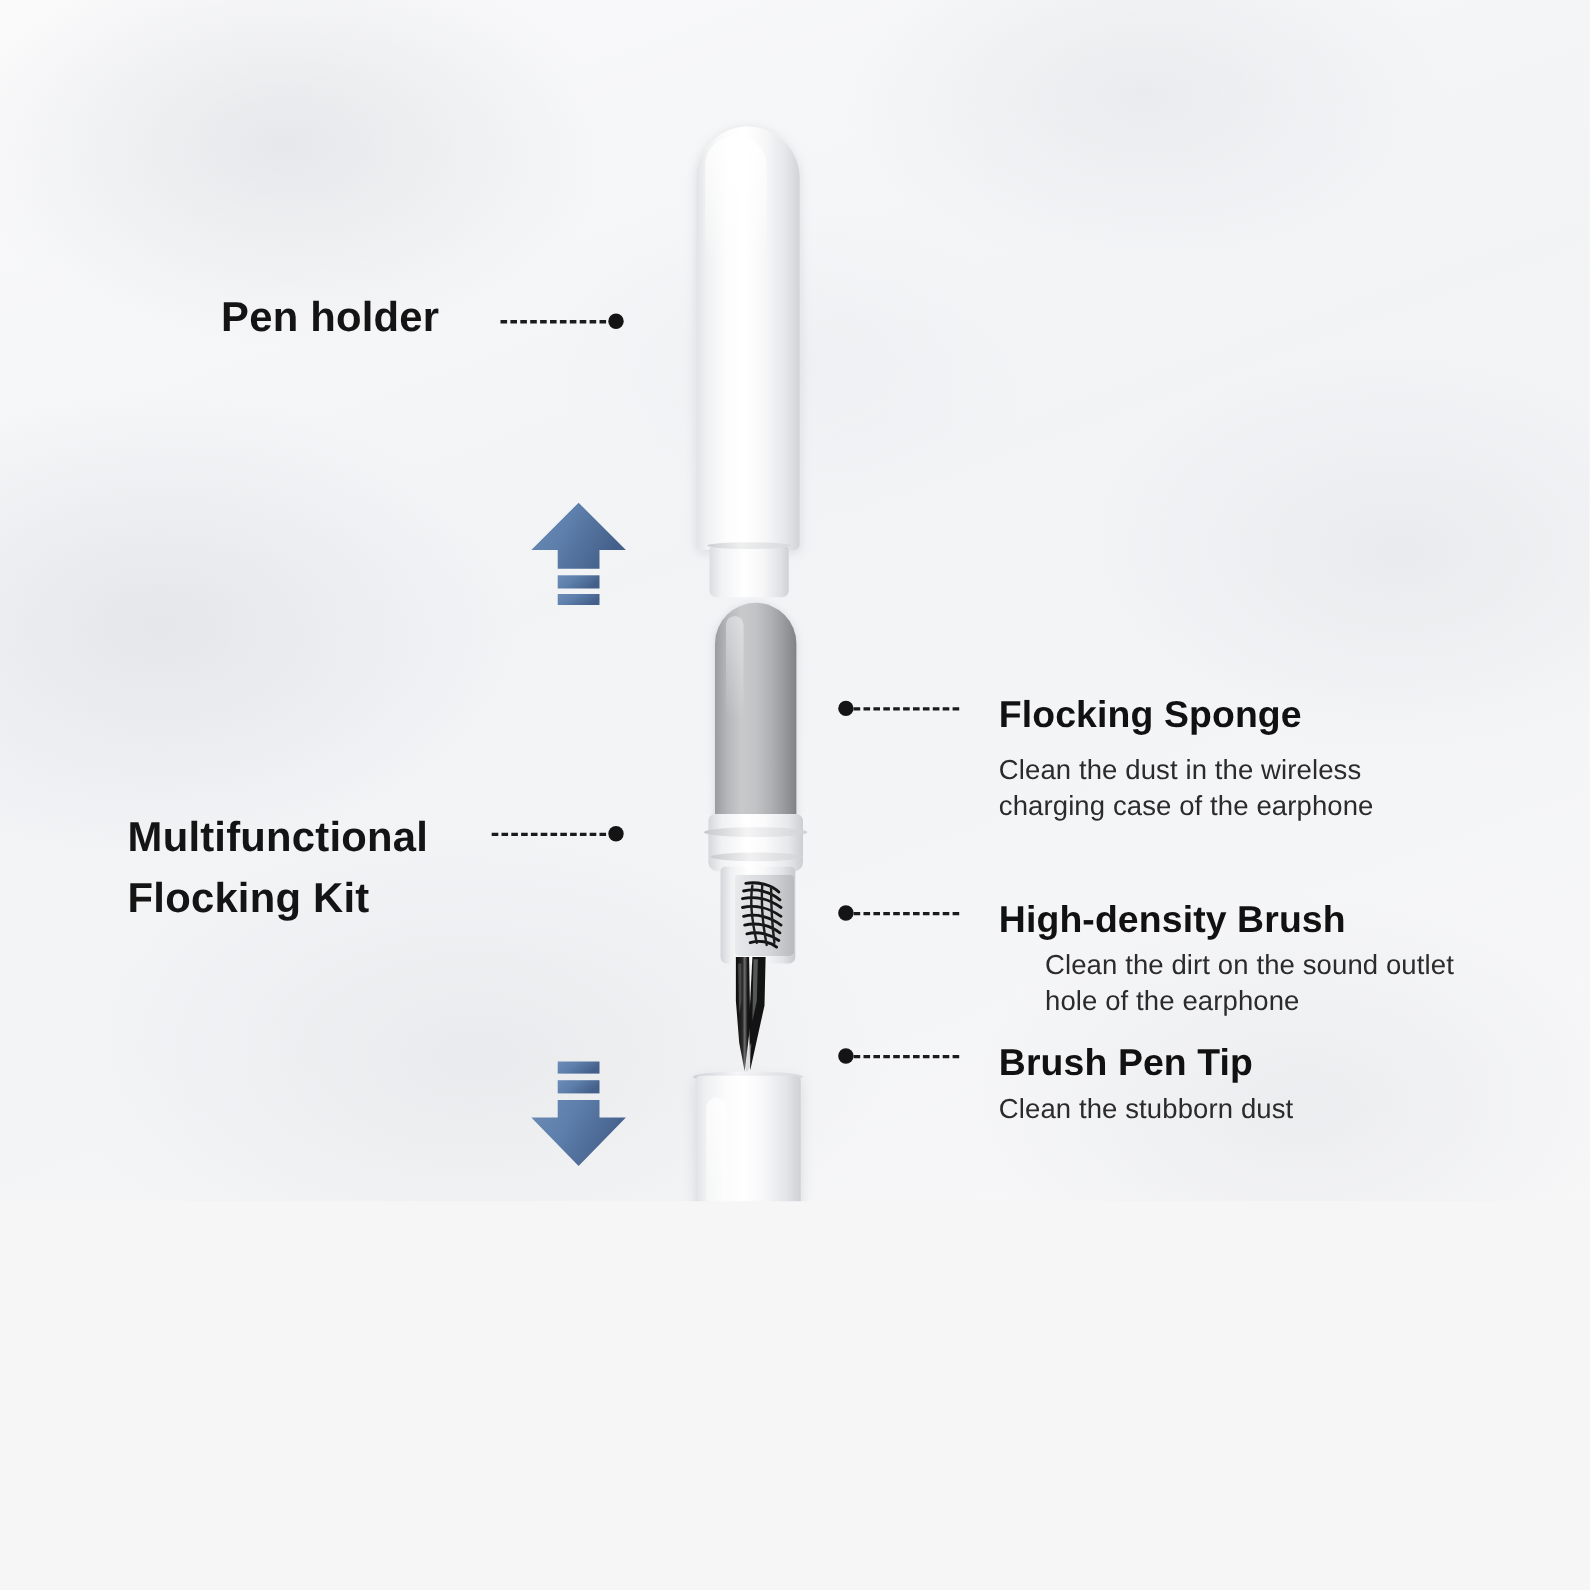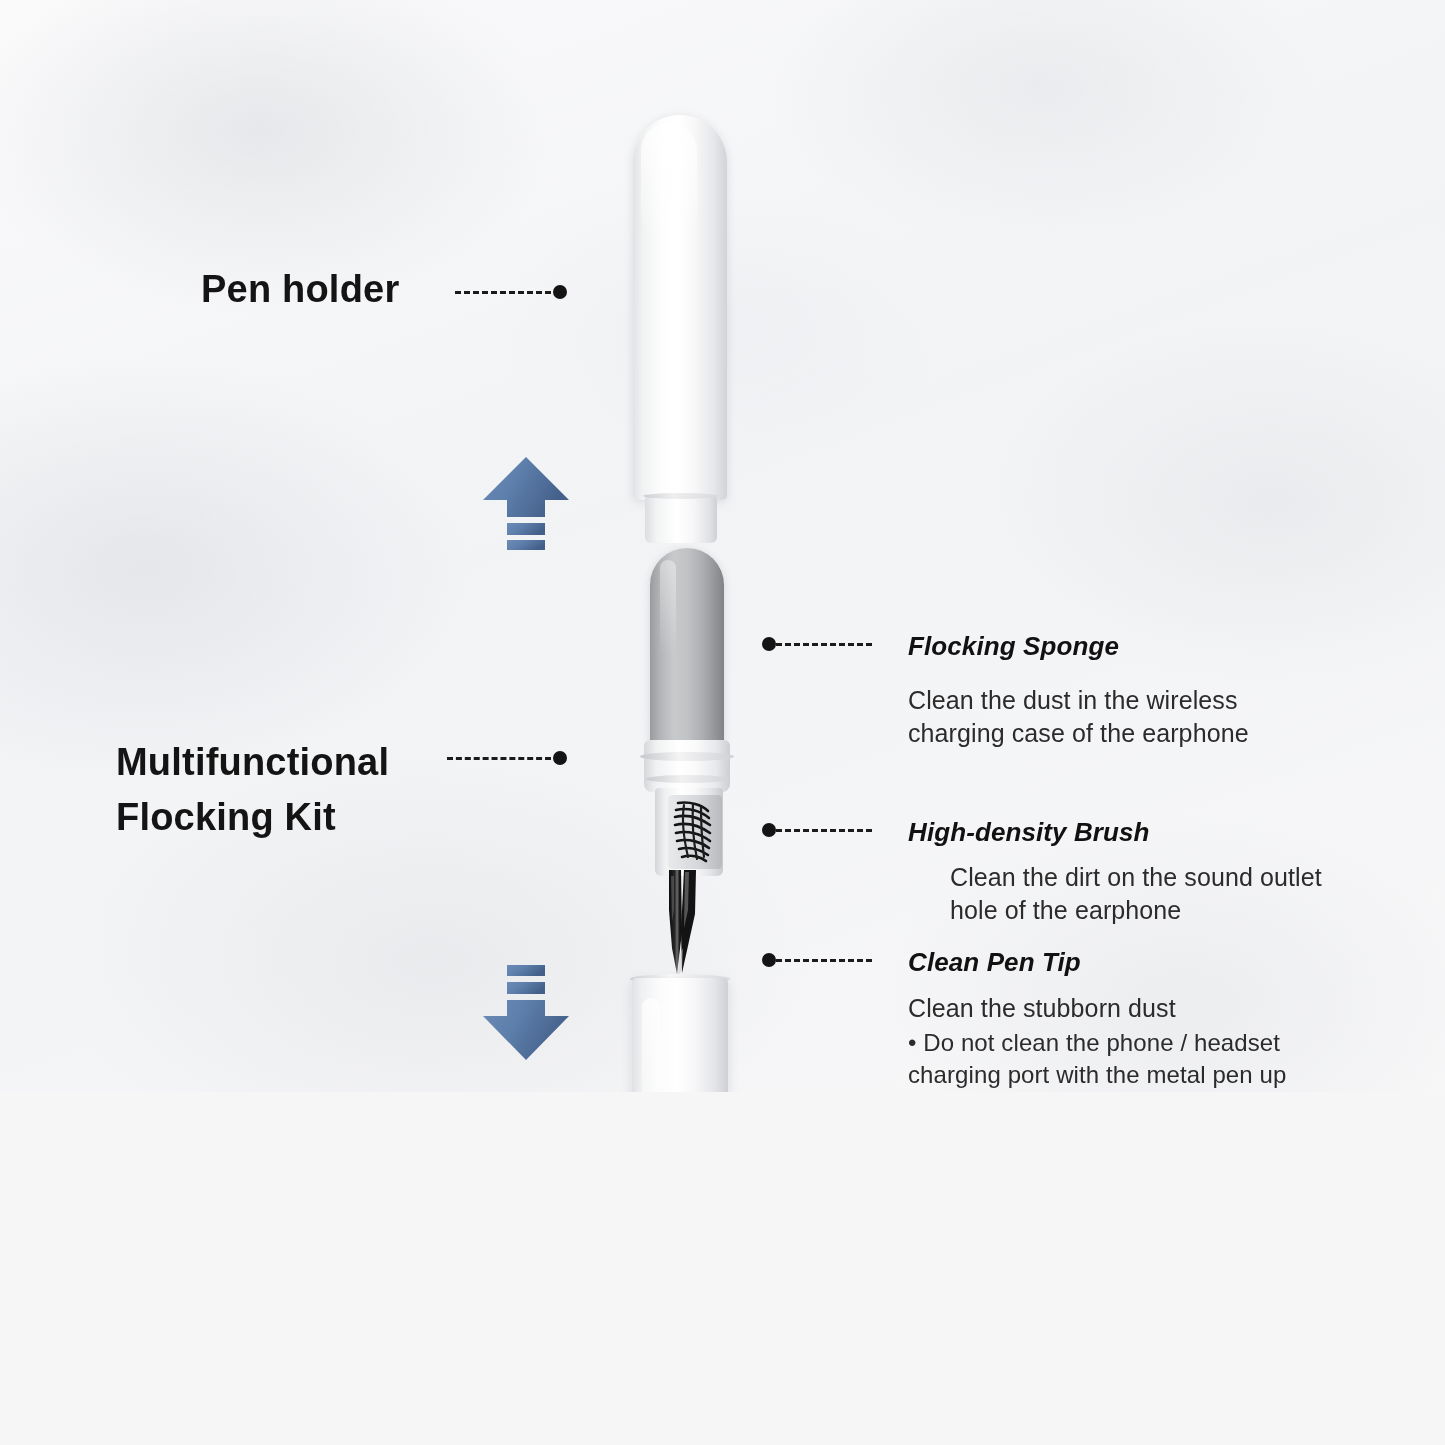--- a/index.html
+++ b/index.html
@@ -30,24 +30,23 @@
     color:#141414;
     font-weight:700;
     letter-spacing:.2px;
     white-space:pre-line;
     text-align:left;
   }
   .ttl-right{
     position:absolute;
     color:#111;
     font-weight:700;
-    font-size:26px;
+    font-size:34px;
     letter-spacing:.1px;
     white-space:nowrap;
-    font-style:italic;
   }
   .desc-right{
     position:absolute;
     color:#2b2b2b;
     font-weight:400;
     font-size:25px;
     line-height:1.33;
     white-space:pre-line;
     letter-spacing:.1px;
   }
@@ -311,18 +310,16 @@
       <span class="dash"></span>
   </div>
   <div class="ttl-right" id="title-high-density-brush" style="left:908px;top:817px;">High-density Brush</div>
   <div class="desc-right" id="desc-high-density-brush" style="left:908px;top:861px;margin-left:42px;">Clean the dirt on the sound outlet
 hole of the earphone</div>
 
   <div class="leader to-right" style="left:762px;top:953px;width:110px;">
     <span class="dot"></span>
       <span class="dash"></span>
   </div>
-  <div class="ttl-right" id="title-metal-pen-tip" style="left:908px;top:947px;">Clean Pen Tip</div>
+  <div class="ttl-right" id="title-metal-pen-tip" style="left:908px;top:947px;">Brush Pen Tip</div>
   <div class="desc-right" id="desc-metal-pen-tip" style="left:908px;top:992px;">Clean the stubborn dust</div>
-  <div class="note-right" id="note-metal-pen-tip" style="left:908px;top:1027px;">• Do not clean the phone / headset
-   charging port with the metal pen up</div>
 
 </div>
 
 </body></html>

